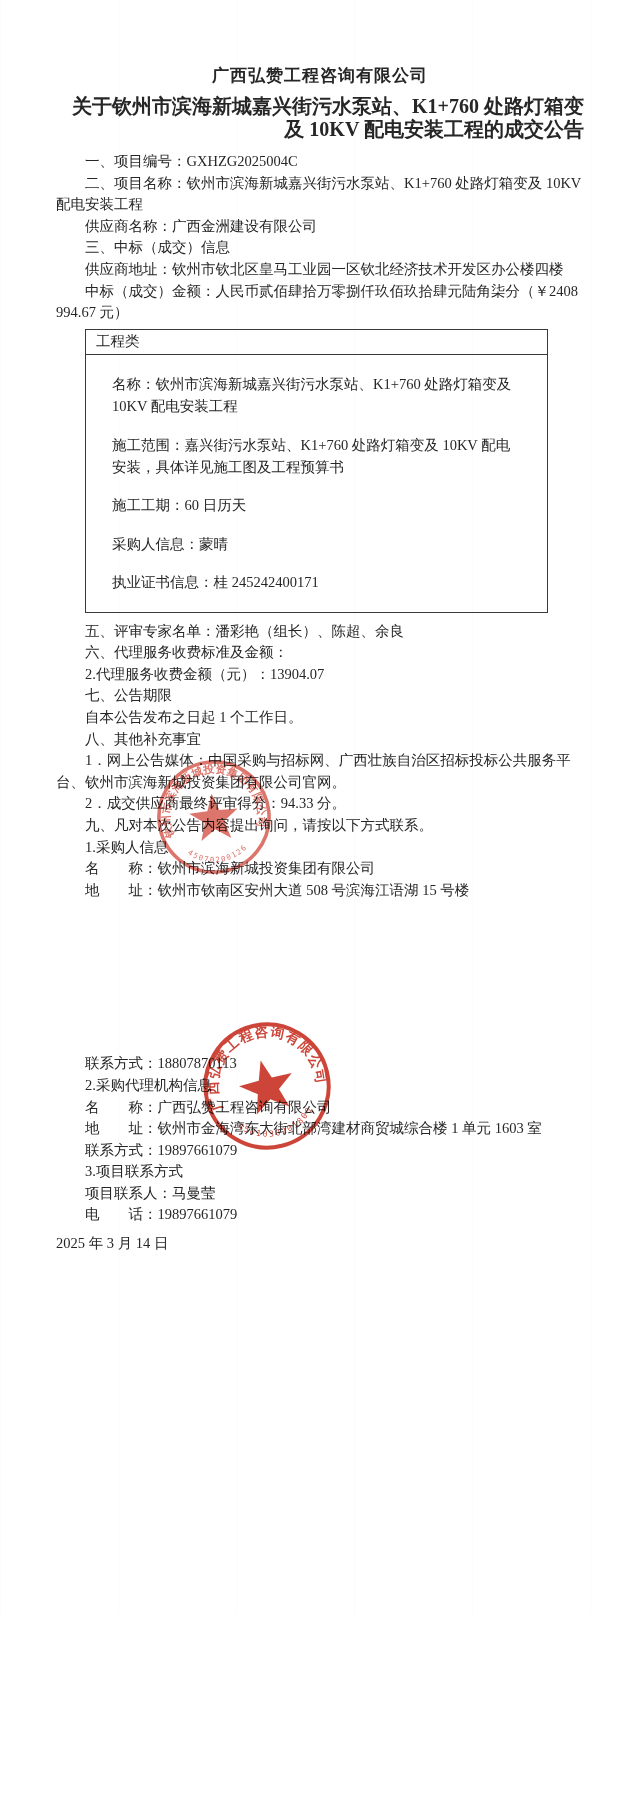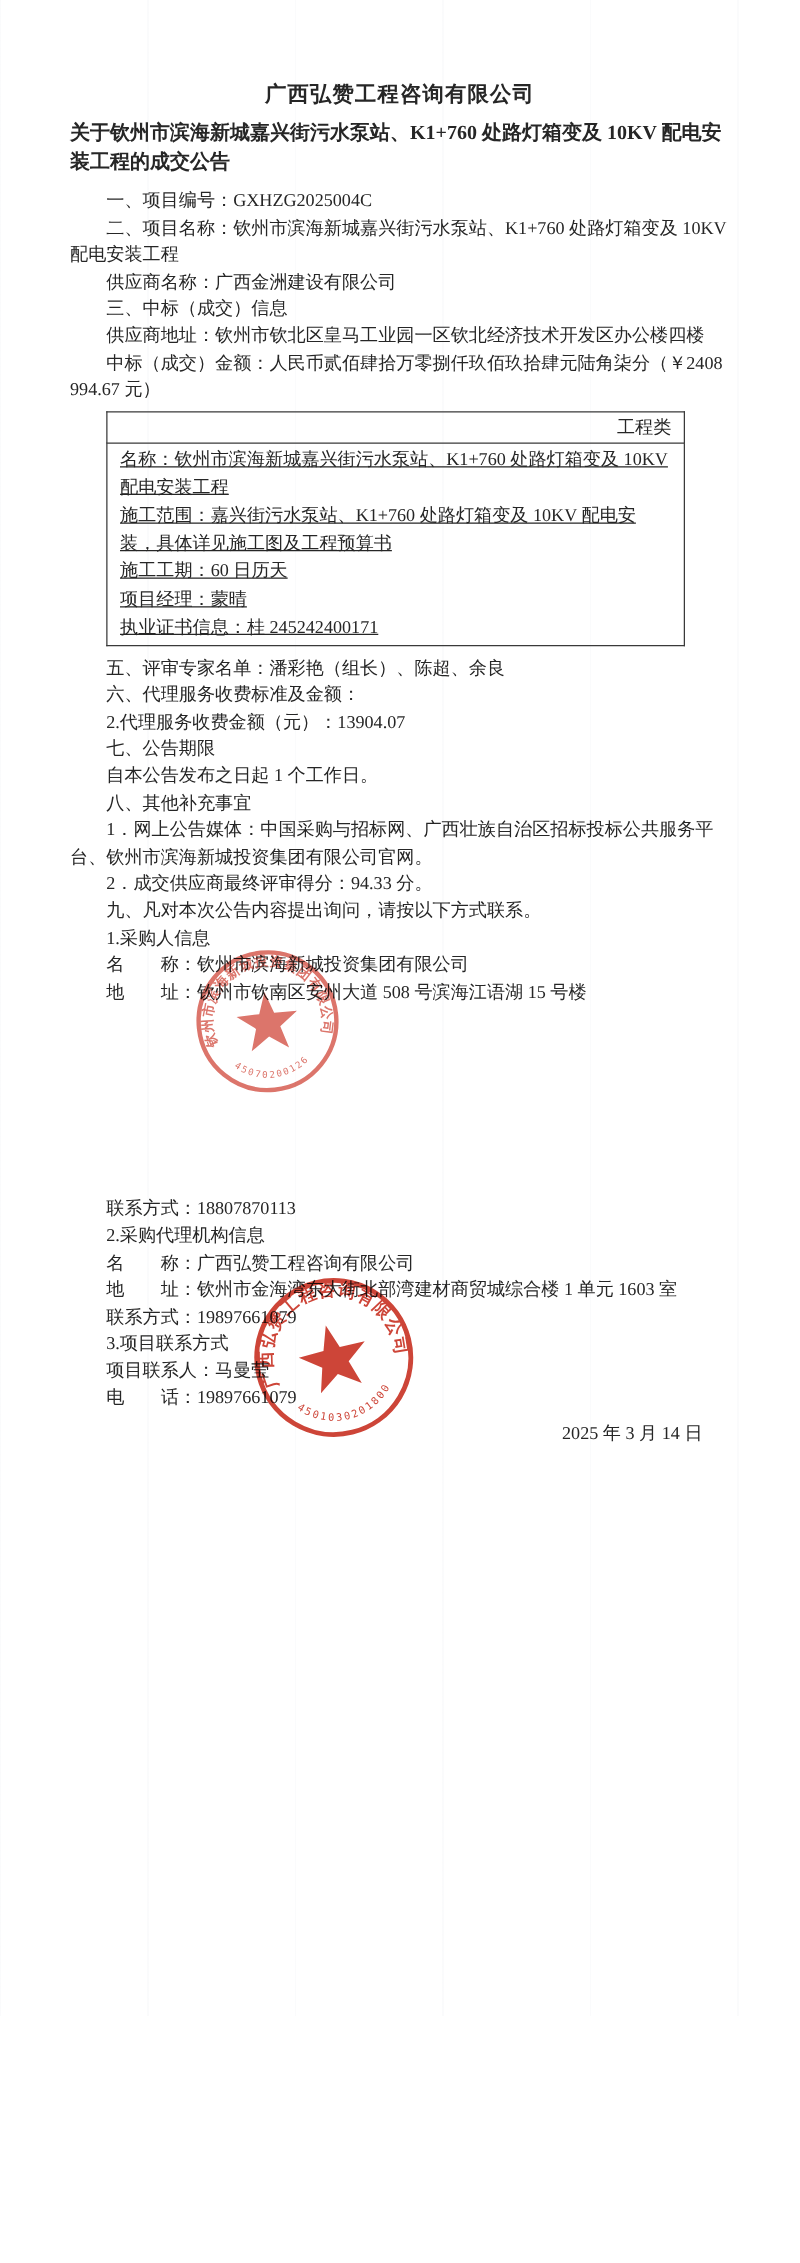--- a/index.html
+++ b/index.html
@@ -16,40 +16,40 @@
   }
   .doc{
     position:absolute; left:0; top:0; width:640px;
     padding:64px 56px 0 56px; box-sizing:border-box;
   }
   .org-title{
     margin:0 0 8px 0; text-align:center;
     font-size:17px; font-weight:bold; letter-spacing:1px;
   }
   .announce-title{
-    margin:0 0 10px 0; text-align:left;
-    font-size:16px; font-weight:bold; line-height:23px;
+    margin:0 0 10px 0; text-align:right;
+    font-size:20px; font-weight:bold; line-height:23px;
   }
   p.line{
     margin:0; font-size:14.5px; line-height:21.6px;
     text-indent:2em; word-break:break-all;
   }
   .bid-table{
     border-collapse:collapse; width:463px; margin:5px 0 8px 29px;
     table-layout:fixed;
   }
   .bid-table th,.bid-table td{
     border:1.2px solid #3a3a3a; font-weight:normal;
     font-size:14.5px; padding:2px 10px; word-break:break-all;
   }
-  .bid-table th{text-align:right; height:22px; padding:1px 10px;}
-  .bid-table td p{margin:0; line-height:22.4px; text-indent:0;text-decoration:underline;}
+  .bid-table th{text-align:left; height:22px; padding:1px 10px;}
+  .bid-table td p{margin:16px; line-height:22.4px; text-indent:0;}
   .page-gap{height:152px;}
   .date-line{
-    margin:6px 0 0 0; text-align:right; padding-right:22px;
+    margin:6px 0 0 0; text-align:left; padding-right:22px;
     font-size:14.5px; line-height:22px;
   }
   .seal{
     position:absolute; mix-blend-mode:multiply; pointer-events:none;
   }
   .seal svg{display:block; width:100%; height:100%;}
   .seal-purchaser{
     left:155px; top:758px; width:118px; height:118px;
     opacity:.82; transform:rotate(-6deg);
   }
@@ -84,21 +84,21 @@
         <tr>
           <th>工程类</th>
         </tr>
       </thead>
       <tbody>
         <tr>
           <td>
             <p>名称：钦州市滨海新城嘉兴街污水泵站、K1+760 处路灯箱变及 10KV 配电安装工程</p>
             <p>施工范围：嘉兴街污水泵站、K1+760 处路灯箱变及 10KV 配电安装，具体详见施工图及工程预算书</p>
             <p>施工工期：60 日历天</p>
-            <p>项目经理：蒙晴</p>
+            <p>采购人信息：蒙晴</p>
             <p>执业证书信息：桂 245242400171</p>
           </td>
         </tr>
       </tbody>
     </table>
 
     <p class="line">五、评审专家名单：潘彩艳（组长）、陈超、余良</p>
     <p class="line">六、代理服务收费标准及金额：</p>
     <p class="line">2.代理服务收费金额（元）：13904.07</p>
     <p class="line">七、公告期限</p>

